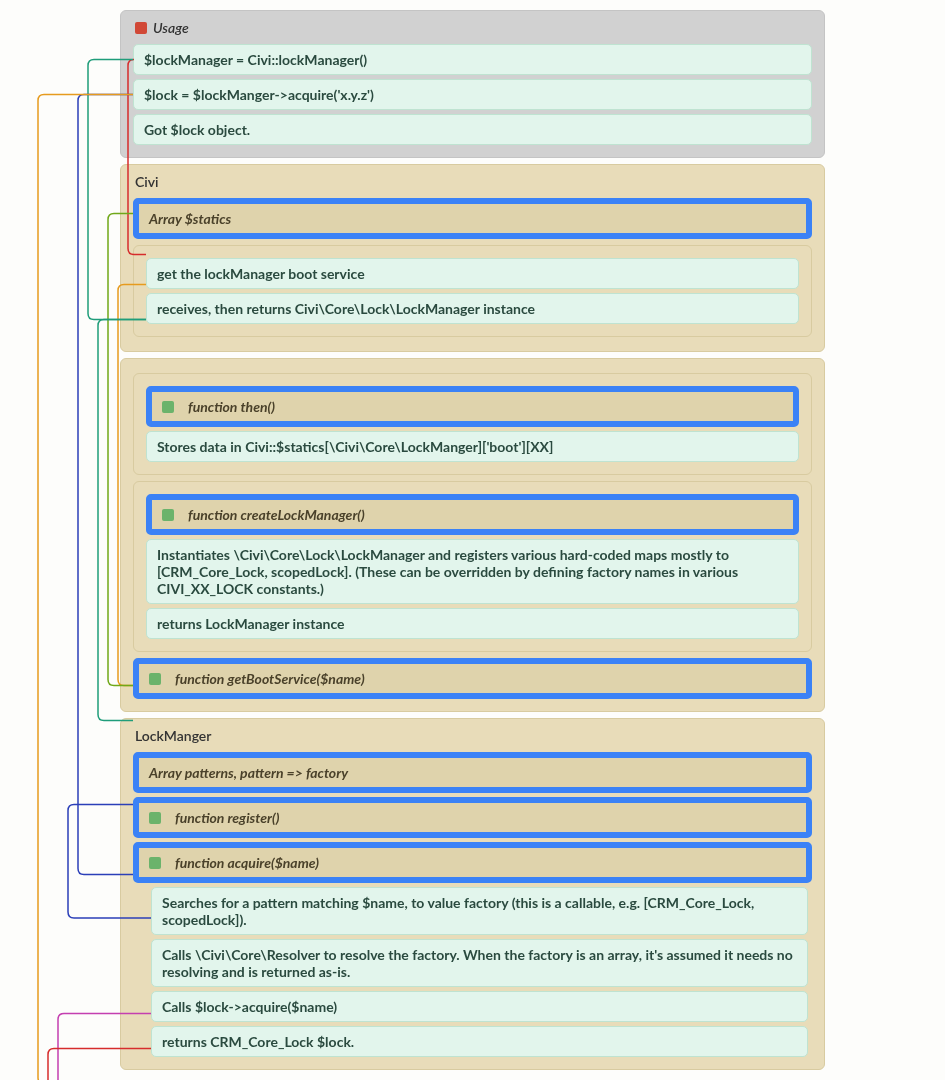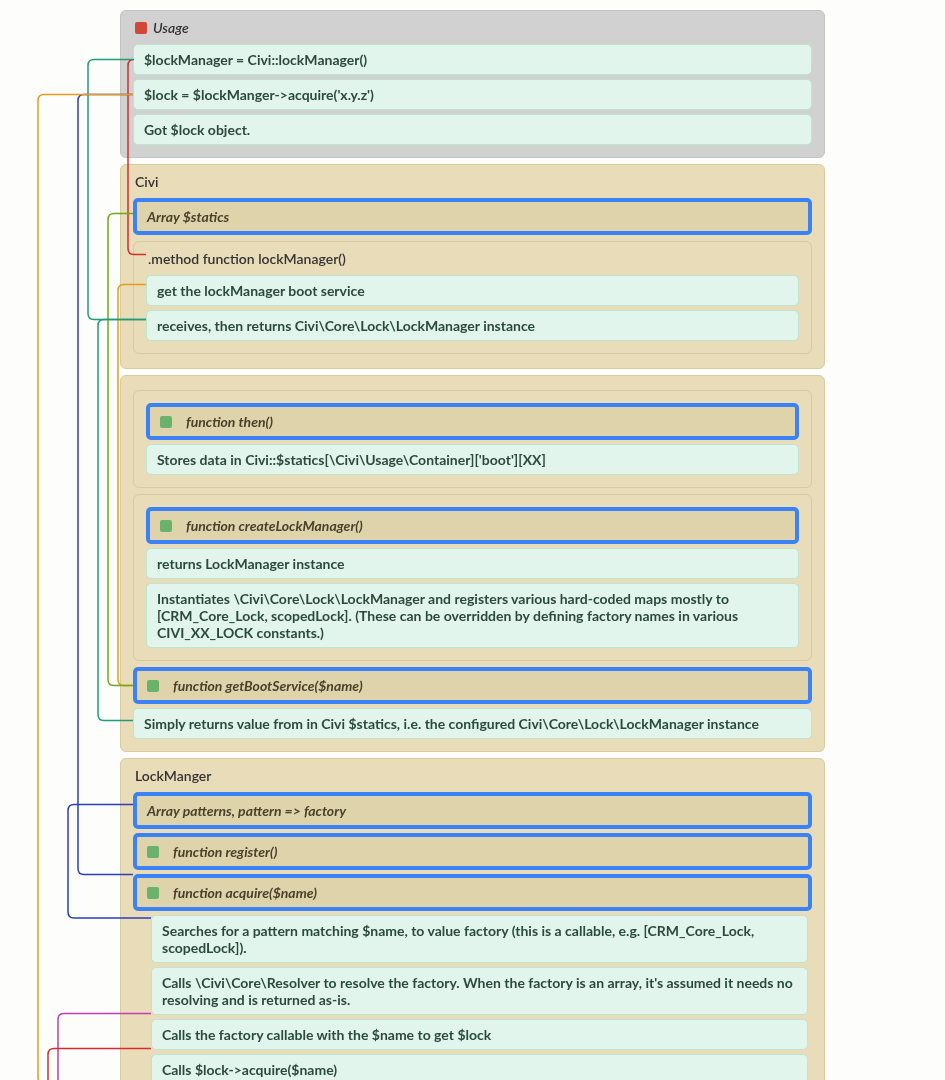--- a/index.html
+++ b/index.html
@@ -40,21 +40,21 @@
   margin: 4px 0;
   font-weight: bold;
 }
 .row-green {
   background: #e2f5ec;
   border: 1px solid #bfe3d1;
   color: #2a4a3f;
 }
 .row-tan {
   background: #dfd3ac;
-  border: 4px solid #3b82f6;
+  border: 6px solid #3b82f6;
   color: #4a412a;
   display: flex;
   align-items: center;
   gap: 8px;
 }
 .italic { font-style: italic; }
 .sq, .sq-g {
   display: inline-block;
   width: 12px; height: 12px;
   border-radius: 2px;
@@ -123,67 +123,64 @@
     </div>
     <div id="u1" class="row row-green">$lockManager = Civi::lockManager()</div>
     <div id="u2" class="row row-green">$lock = $lockManger-&gt;acquire('x.y.z')</div>
     <div id="u3" class="row row-green">Got $lock object.</div>
   </div>
 
   <div class="box sec-tan">
     <div class="hdr">Civi</div>
     <div id="civi-attr" class="row row-tan italic">Array $statics</div>
     <div class="box sec-tan" style="margin-top:6px">
-      <div id="civi-method-hdr" class="hdr">.method function lockManager()</div>
       <div id="civi-l1" class="row row-green">get the lockManager boot service</div>
       <div id="civi-l2" class="row row-green">receives, then returns Civi\Core\Lock\LockManager instance</div>
     </div>
   </div>
 
   <div class="box sec-tan">
 
     <div class="box sec-tan">
       <div class="row row-tan italic">
         <span class="sq-g"></span>
         <span>function then()</span>
       </div>
-      <div class="row row-green">Stores data in Civi::$statics[\Civi\Usage\Container]['boot'][XX]</div>
+      <div class="row row-green">Stores data in Civi::$statics[\Civi\Core\LockManger]['boot'][XX]</div>
     </div>
 
     <div class="box sec-tan">
       <div class="row row-tan italic">
         <span class="sq-g"></span>
         <span>function createLockManager()</span>
       </div>
+      <div class="row row-green">Instantiates \Civi\Core\Lock\LockManager and registers various hard-coded maps mostly to [CRM_Core_Lock, scopedLock]. (These can be overridden by defining factory names in various CIVI_XX_LOCK constants.)</div>
       <div class="row row-green">returns LockManager instance</div>
-      <div class="row row-green">Instantiates \Civi\Core\Lock\LockManager and registers various hard-coded maps mostly to [CRM_Core_Lock, scopedLock]. (These can be overridden by defining factory names in various CIVI_XX_LOCK constants.)</div>
     </div>
 
     <div id="container-getbs-hdr" class="row row-tan italic">
       <span class="sq-g"></span>
       <span>function getBootService($name)</span>
     </div>
-    <div id="container-getbs-l1" class="row row-green">Simply returns value from in Civi $statics, i.e. the configured Civi\Core\Lock\LockManager instance</div>
   </div>
 
   <div class="box sec-tan">
     <div class="hdr">LockManger</div>
     <div id="lockmgr-attr" class="row row-tan italic">Array patterns, pattern =&gt; factory</div>
 
     <div class="row row-tan italic">
       <span class="sq-g"></span>
       <span>function register()</span>
     </div>
 
     <div id="lockmgr-acquire-hdr" class="row row-tan italic">
       <span class="sq-g"></span>
       <span>function acquire($name)</span>
     </div>
     <div class="inner">
       <div id="lockmgr-acquire-l1" class="row row-green">Searches for a pattern matching $name, to value factory (this is a callable, e.g. [CRM_Core_Lock, scopedLock]).</div>
       <div id="lockmgr-acquire-l2" class="row row-green">Calls \Civi\Core\Resolver to resolve the factory. When the factory is an array, it's assumed it needs no resolving and is returned as-is.</div>
-      <div id="lockmgr-acquire-l3" class="row row-green">Calls the factory callable with the $name to get $lock</div>
       <div id="lockmgr-acquire-l4" class="row row-green">Calls $lock-&gt;acquire($name)</div>
       <div id="lockmgr-acquire-l5" class="row row-green">returns CRM_Core_Lock $lock.</div>
     </div>
   </div>
 
 </div>
 
 </body></html>

